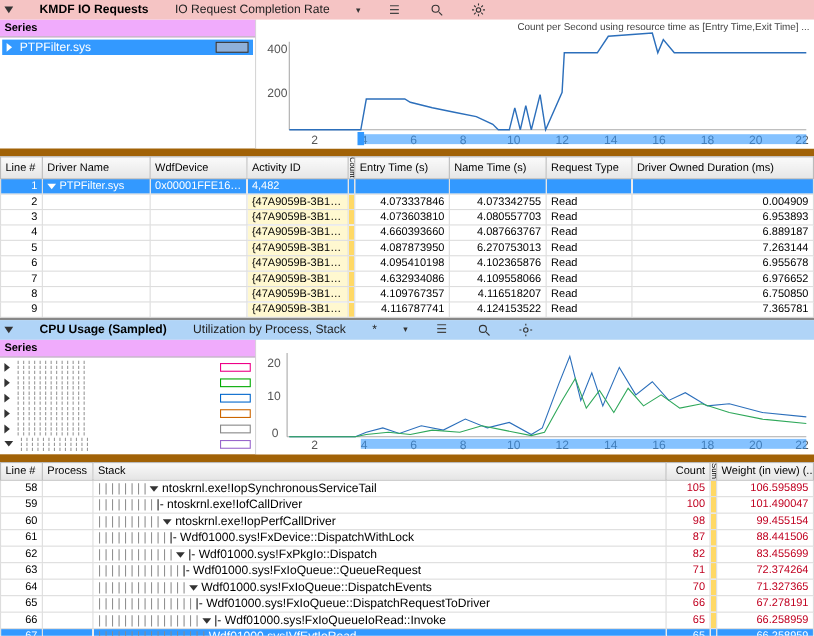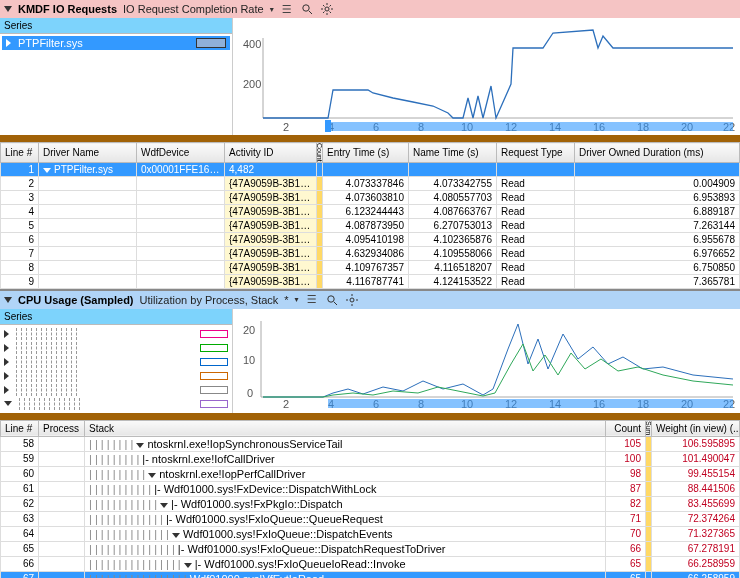--- a/index.html
+++ b/index.html
@@ -1,29 +1,29 @@
 <!DOCTYPE html>
 <html><head>
 <meta charset="utf-8">
 <style>
 * { box-sizing: border-box; margin: 0; padding: 0; font-family: "Segoe UI", Tahoma, sans-serif; font-size: 11px; }
 body { background: #fff; width: 740px; height: 578px; overflow: hidden; }
 .panel { border: 1px solid #aaa; }
-.panel-header { display: flex; align-items: center; height: 18px; padding: 0 4px; gap: 6px; }
+.panel-header { display: flex; align-items: center; height: 18px; padding: 0 4px; gap: 24px; }
 .panel-header.pink { background: #f5c4c4; }
 .panel-header.blue { background: #b0d4f7; }
 .tri { width: 0; height: 0; border-left: 4px solid transparent; border-right: 4px solid transparent; border-top: 6px solid #333; }
 .panel-title { font-weight: 600; }
 .panel-subtitle { color: #222; }
 .dropdown-arrow { font-size: 8px; color: #333; }
 .icon-btn { width: 14px; height: 14px; display: inline-flex; align-items: center; justify-content: center; color: #444; cursor: pointer; }
 .chart-area { display: flex; background: #fff; height: 117px; }
 .chart-area.small { height: 104px; }
 .series-col { width: 233px; border-right: 1px solid #ccc; display: flex; flex-direction: column; }
-.series-header { background: #7dd3fc; border-bottom: 1px solid #bbb; padding: 2px 4px; font-size: 10px; }
+.series-header { background: #f0abfc; border-bottom: 1px solid #bbb; padding: 2px 4px; font-size: 10px; font-weight: bold; }
 .series-list { flex: 1; overflow: hidden; padding: 2px; }
 .series-item { display: flex; align-items: center; gap: 4px; padding: 1px 4px; }
 .series-item.sel { background: #3399ff; color: #fff; }
 .swatch { width: 30px; height: 10px; border: 1px solid #333; }
 .swatch.blue { background: #8fb0d9; }
 .series-legend-row { display: flex; align-items: center; gap: 4px; padding: 0 2px; height: 14px; }
 .mini { width: 28px; height: 8px; border: 1px solid #666; display: inline-block; }
 .vline { width: 0; border-left: 1px dashed #999; height: 12px; }
 .chart-plot { flex: 1; position: relative; background: #fff; }
 .axis-label { position: absolute; font-size: 9px; color: #444; }
@@ -80,20 +80,21 @@
       <div class="series-list">
         <div class="series-item sel">
           <span class="tri-right" style="border-left-color:#fff"></span>
           <span>PTPFilter.sys</span>
           <span style="flex:1"></span>
           <span class="swatch blue"></span>
         </div>
       </div>
     </div>
     <div class="chart-plot">
+      <div class="axis-label" style="right:4px;top:1px;font-size:9px">Count per Second using resource time as [Entry Time,Exit Time] ...</div>
       <svg width="505" height="116" viewBox="0 0 505 116">
         <text x="10" y="30" font-size="9" fill="#555">400</text>
         <text x="10" y="70" font-size="9" fill="#555">200</text>
         <line x1="30" y1="20" x2="30" y2="100" stroke="#aaa"></line>
         <line x1="30" y1="100" x2="500" y2="100" stroke="#aaa"></line>
         <polyline fill="none" stroke="#2c6fbb" stroke-width="1.3" points="30,100 75,100 95,100 100,72 135,72 140,75 160,80 180,84 200,88 215,95 220,100 230,100 235,80 240,100 245,78 250,100 258,68 263,100 278,66 280,30 310,30 320,15 360,12 365,30 370,18 380,30 400,30 500,30"></polyline>
         <rect x="30" y="104" width="470" height="10" fill="none"></rect>
         <g font-size="8" fill="#555">
           <text x="50" y="113">2</text>
             <text x="95" y="113">4</text>
@@ -172,21 +173,21 @@
             <td class="num">4.080557703</td>
             <td>Read</td>
             <td class="num">6.953893</td>
           </tr>
           <tr>
             <td class="num">4</td>
             <td></td>
             <td></td>
             <td style="background:#fff8d0">{47A9059B-3B1B-00...</td>
             <td class="yellow-col"></td>
-            <td class="num">6.123244443</td>
+            <td class="num">4.660393660</td>
             <td class="num">4.087663767</td>
             <td>Read</td>
             <td class="num">6.889187</td>
           </tr>
           <tr>
             <td class="num">5</td>
             <td></td>
             <td></td>
             <td style="background:#fff8d0">{47A9059B-3B1B-00...</td>
             <td class="yellow-col"></td>

